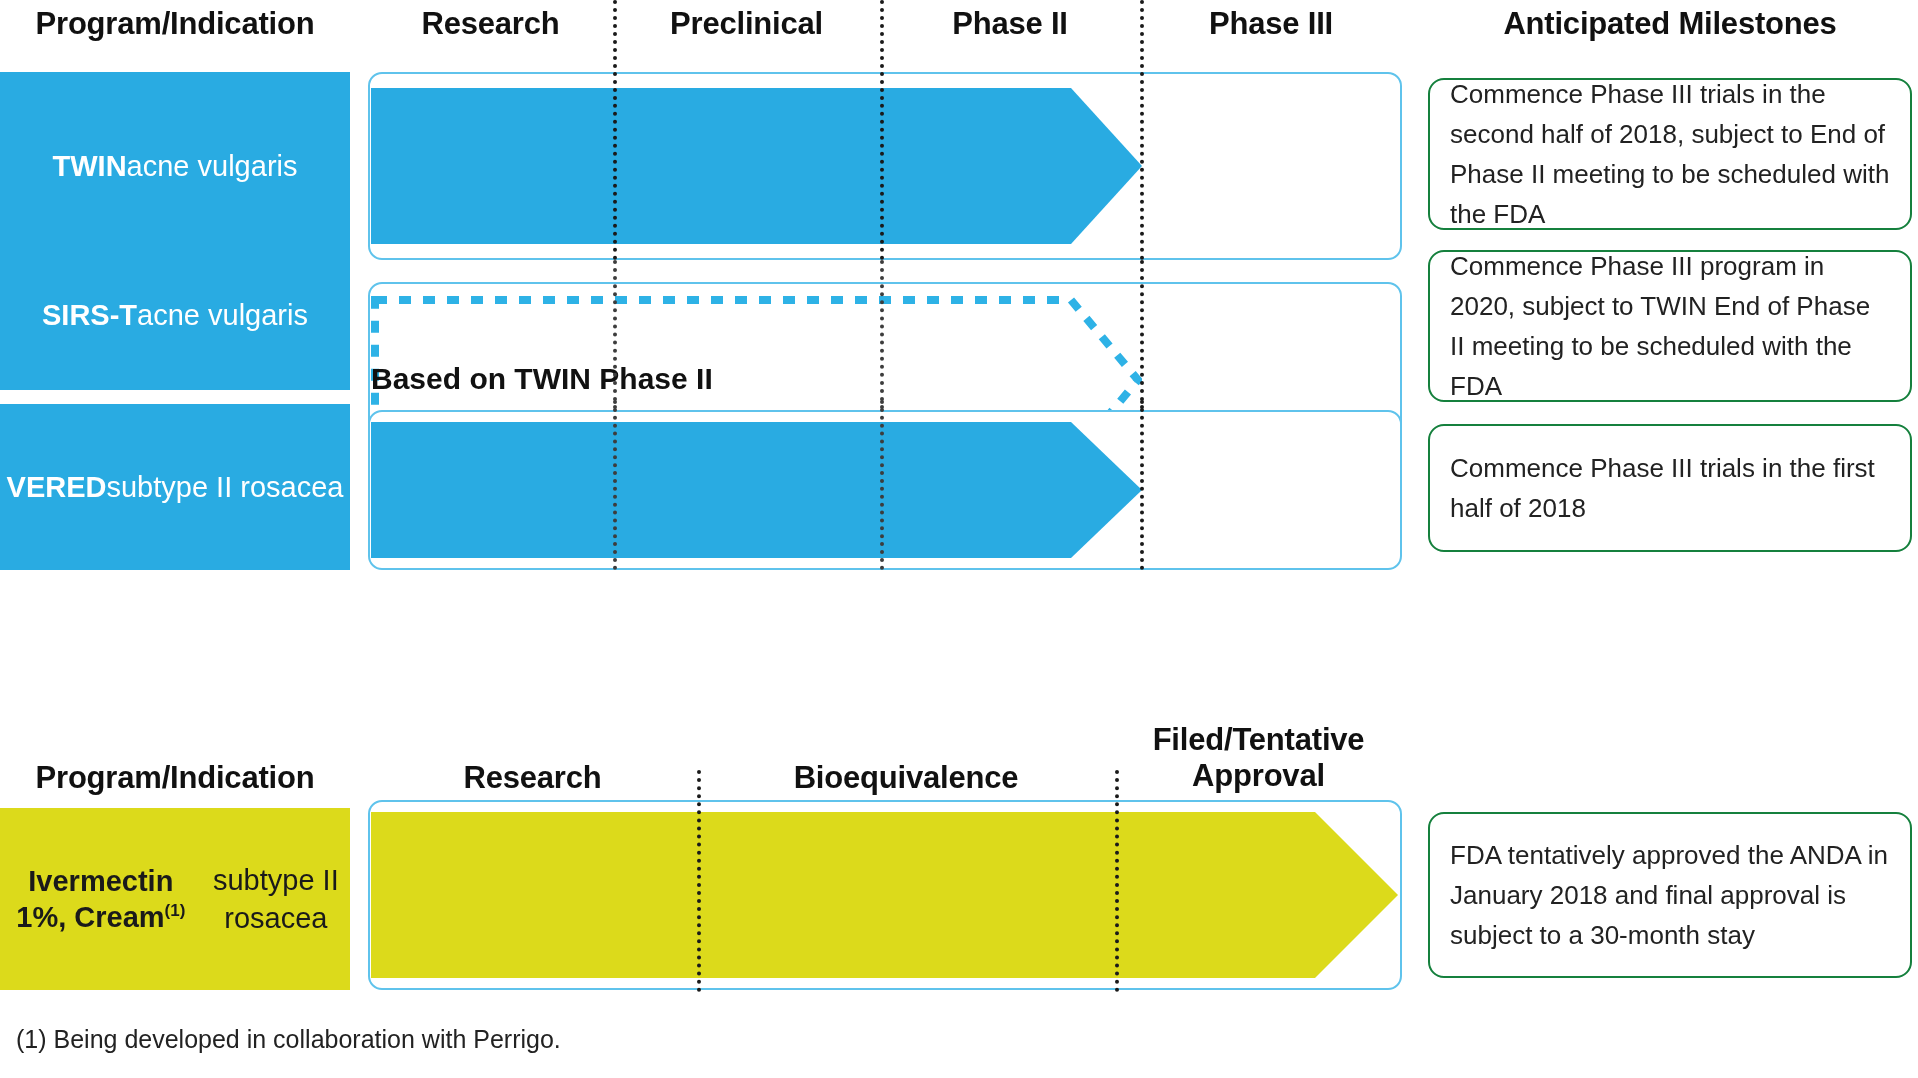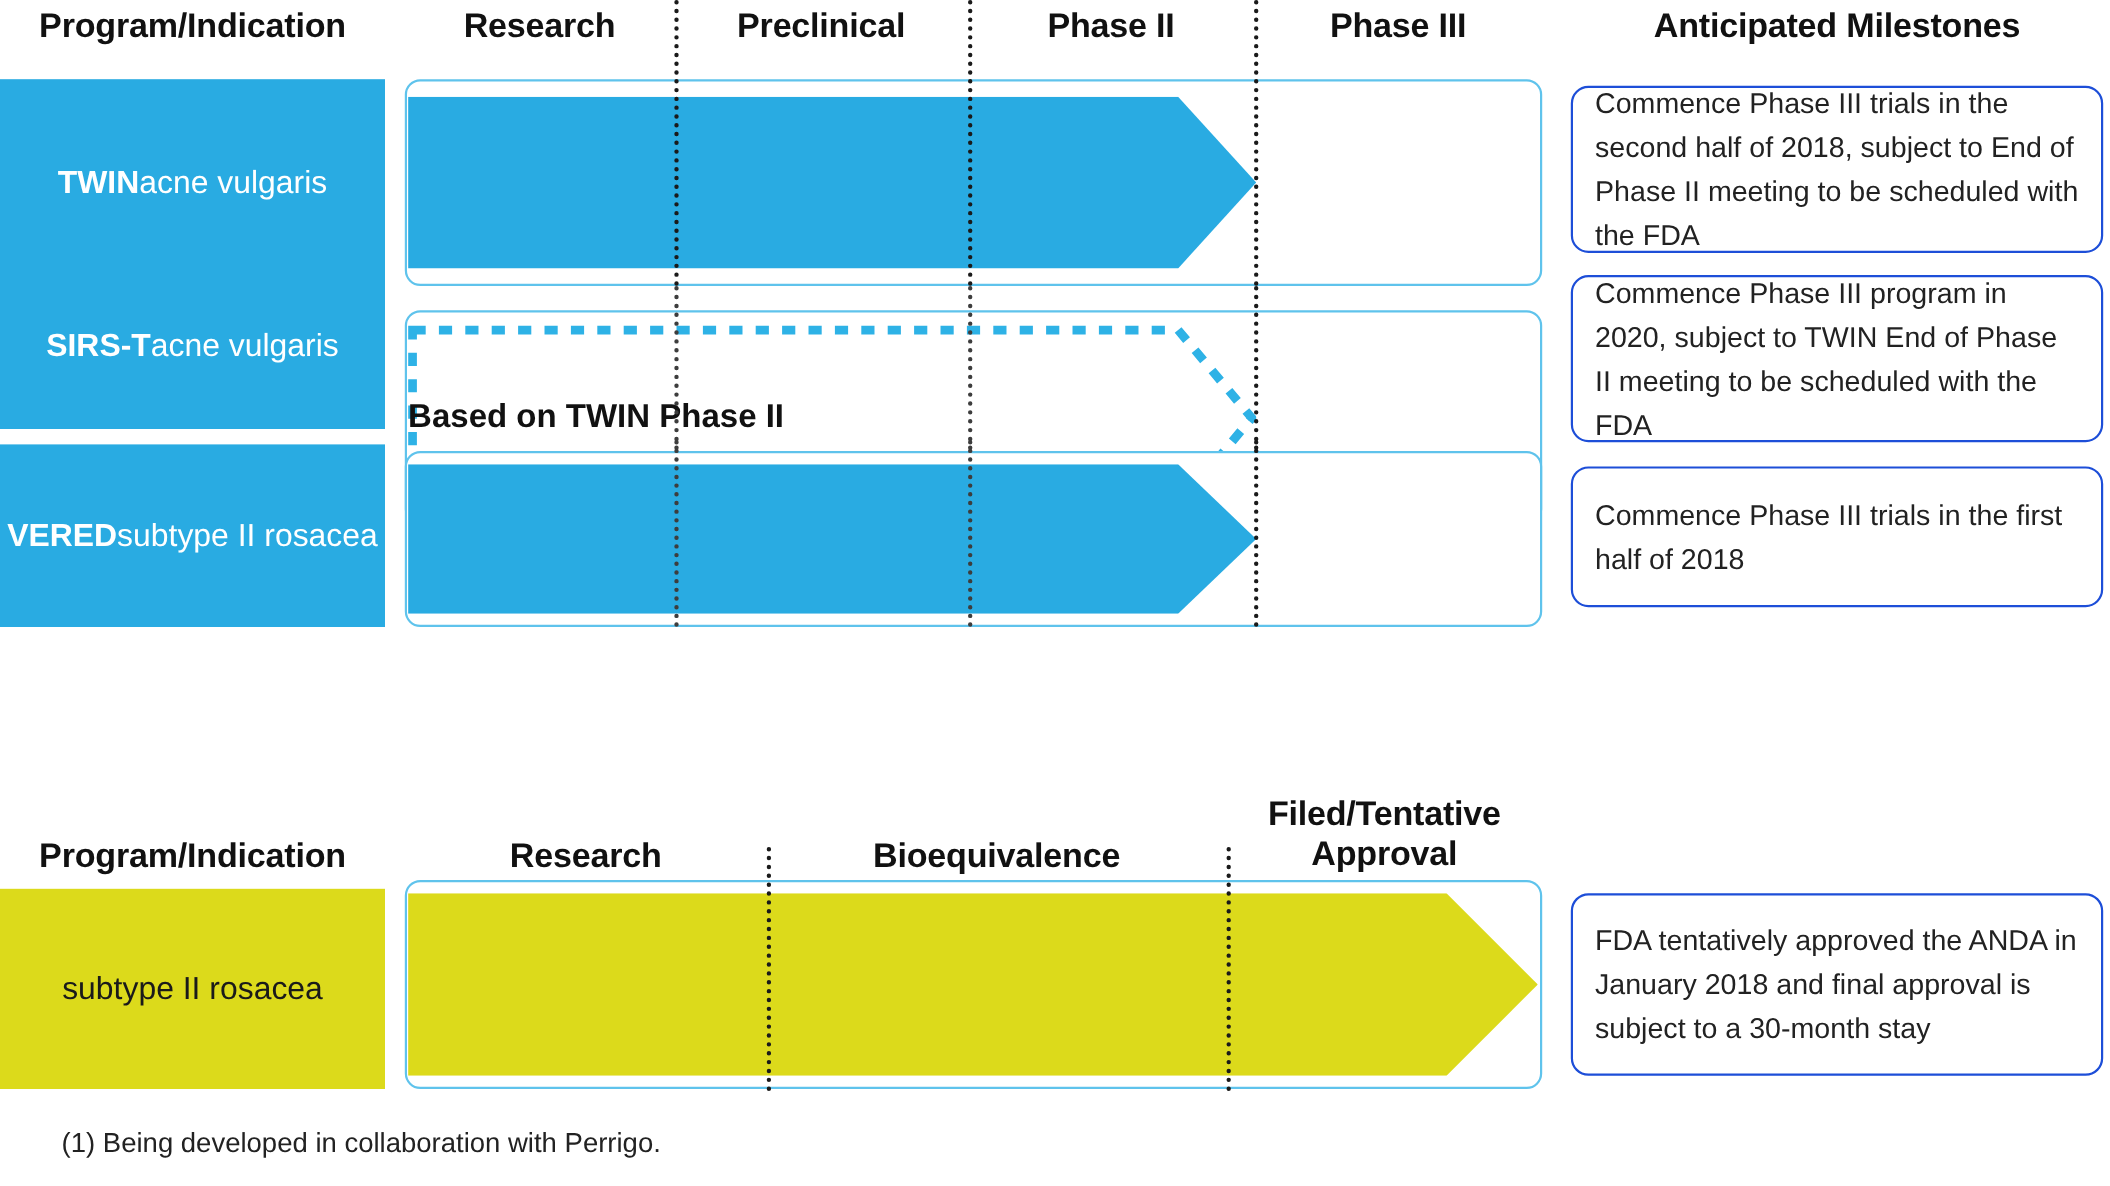--- a/index.html
+++ b/index.html
@@ -80,21 +80,21 @@
   .divider.soft { border-left-color: #3d3d3d; }
 
   
   .arrow-svg { position: absolute; display: block; }
 
   
   .milestone {
     position: absolute;
     left: 1428px;
     width: 484px;
-    border: 2px solid #1d4ed8;
+    border: 2px solid #15803d;
     border-radius: 16px;
     background: #ffffff;
     box-sizing: border-box;
     display: flex;
     align-items: center;
     padding: 0 20px;
   }
   .milestone-text {
     font-size: 26px;
     line-height: 40px;
@@ -108,21 +108,20 @@
     font-weight: bold;
     font-size: 30px;
     color: #111111;
   }
 
   
   .footnote {
     position: absolute;
     font-size: 25px;
     color: #222222;
-    margin-left: 40px;
   }
 </style>
 </head>
 <body>
 
 <div class="col-head" style="left:0px; top:6px; width:350px;">Program/Indication</div>
 
 <div class="col-head" style="left:368px; top:6px; width:245px;">Research</div>
 
 <div class="col-head" style="left:613px; top:6px; width:267px;">Preclinical</div>
@@ -195,20 +194,23 @@
 <div class="col-head" style="left:0px; top:760px; width:350px;">Program/Indication</div>
 
 <div class="col-head" style="left:368px; top:760px; width:329px;">Research</div>
 
 <div class="col-head" style="left:697px; top:760px; width:418px;">Bioequivalence</div>
 
 <div class="col-head" style="left:1115px; top:722px; width:287px;">Filed/Tentative
 Approval</div>
 
 <div class="prog-tile yellow" style="top:808px; height:182px;">
+  <div class="prog-name">
+    <span>Ivermectin 1%, Cream</span><span class="sup">(1)</span>
+  </div>
   <div class="prog-ind">subtype II rosacea</div>
 </div>
 
 <div class="track" style="top:800px; height:190px;"></div>
 
 <svg class="arrow-svg" style="left:371px; top:812px;" width="1027" height="166" viewBox="0 0 1027 166">
   <polygon points="0,0 944,0 1027,83 944,166 0,166" fill="#DCDA1B"></polygon>
 </svg>
 
 <div class="divider" style="left:697px; top:770px; height:222px;"></div>

